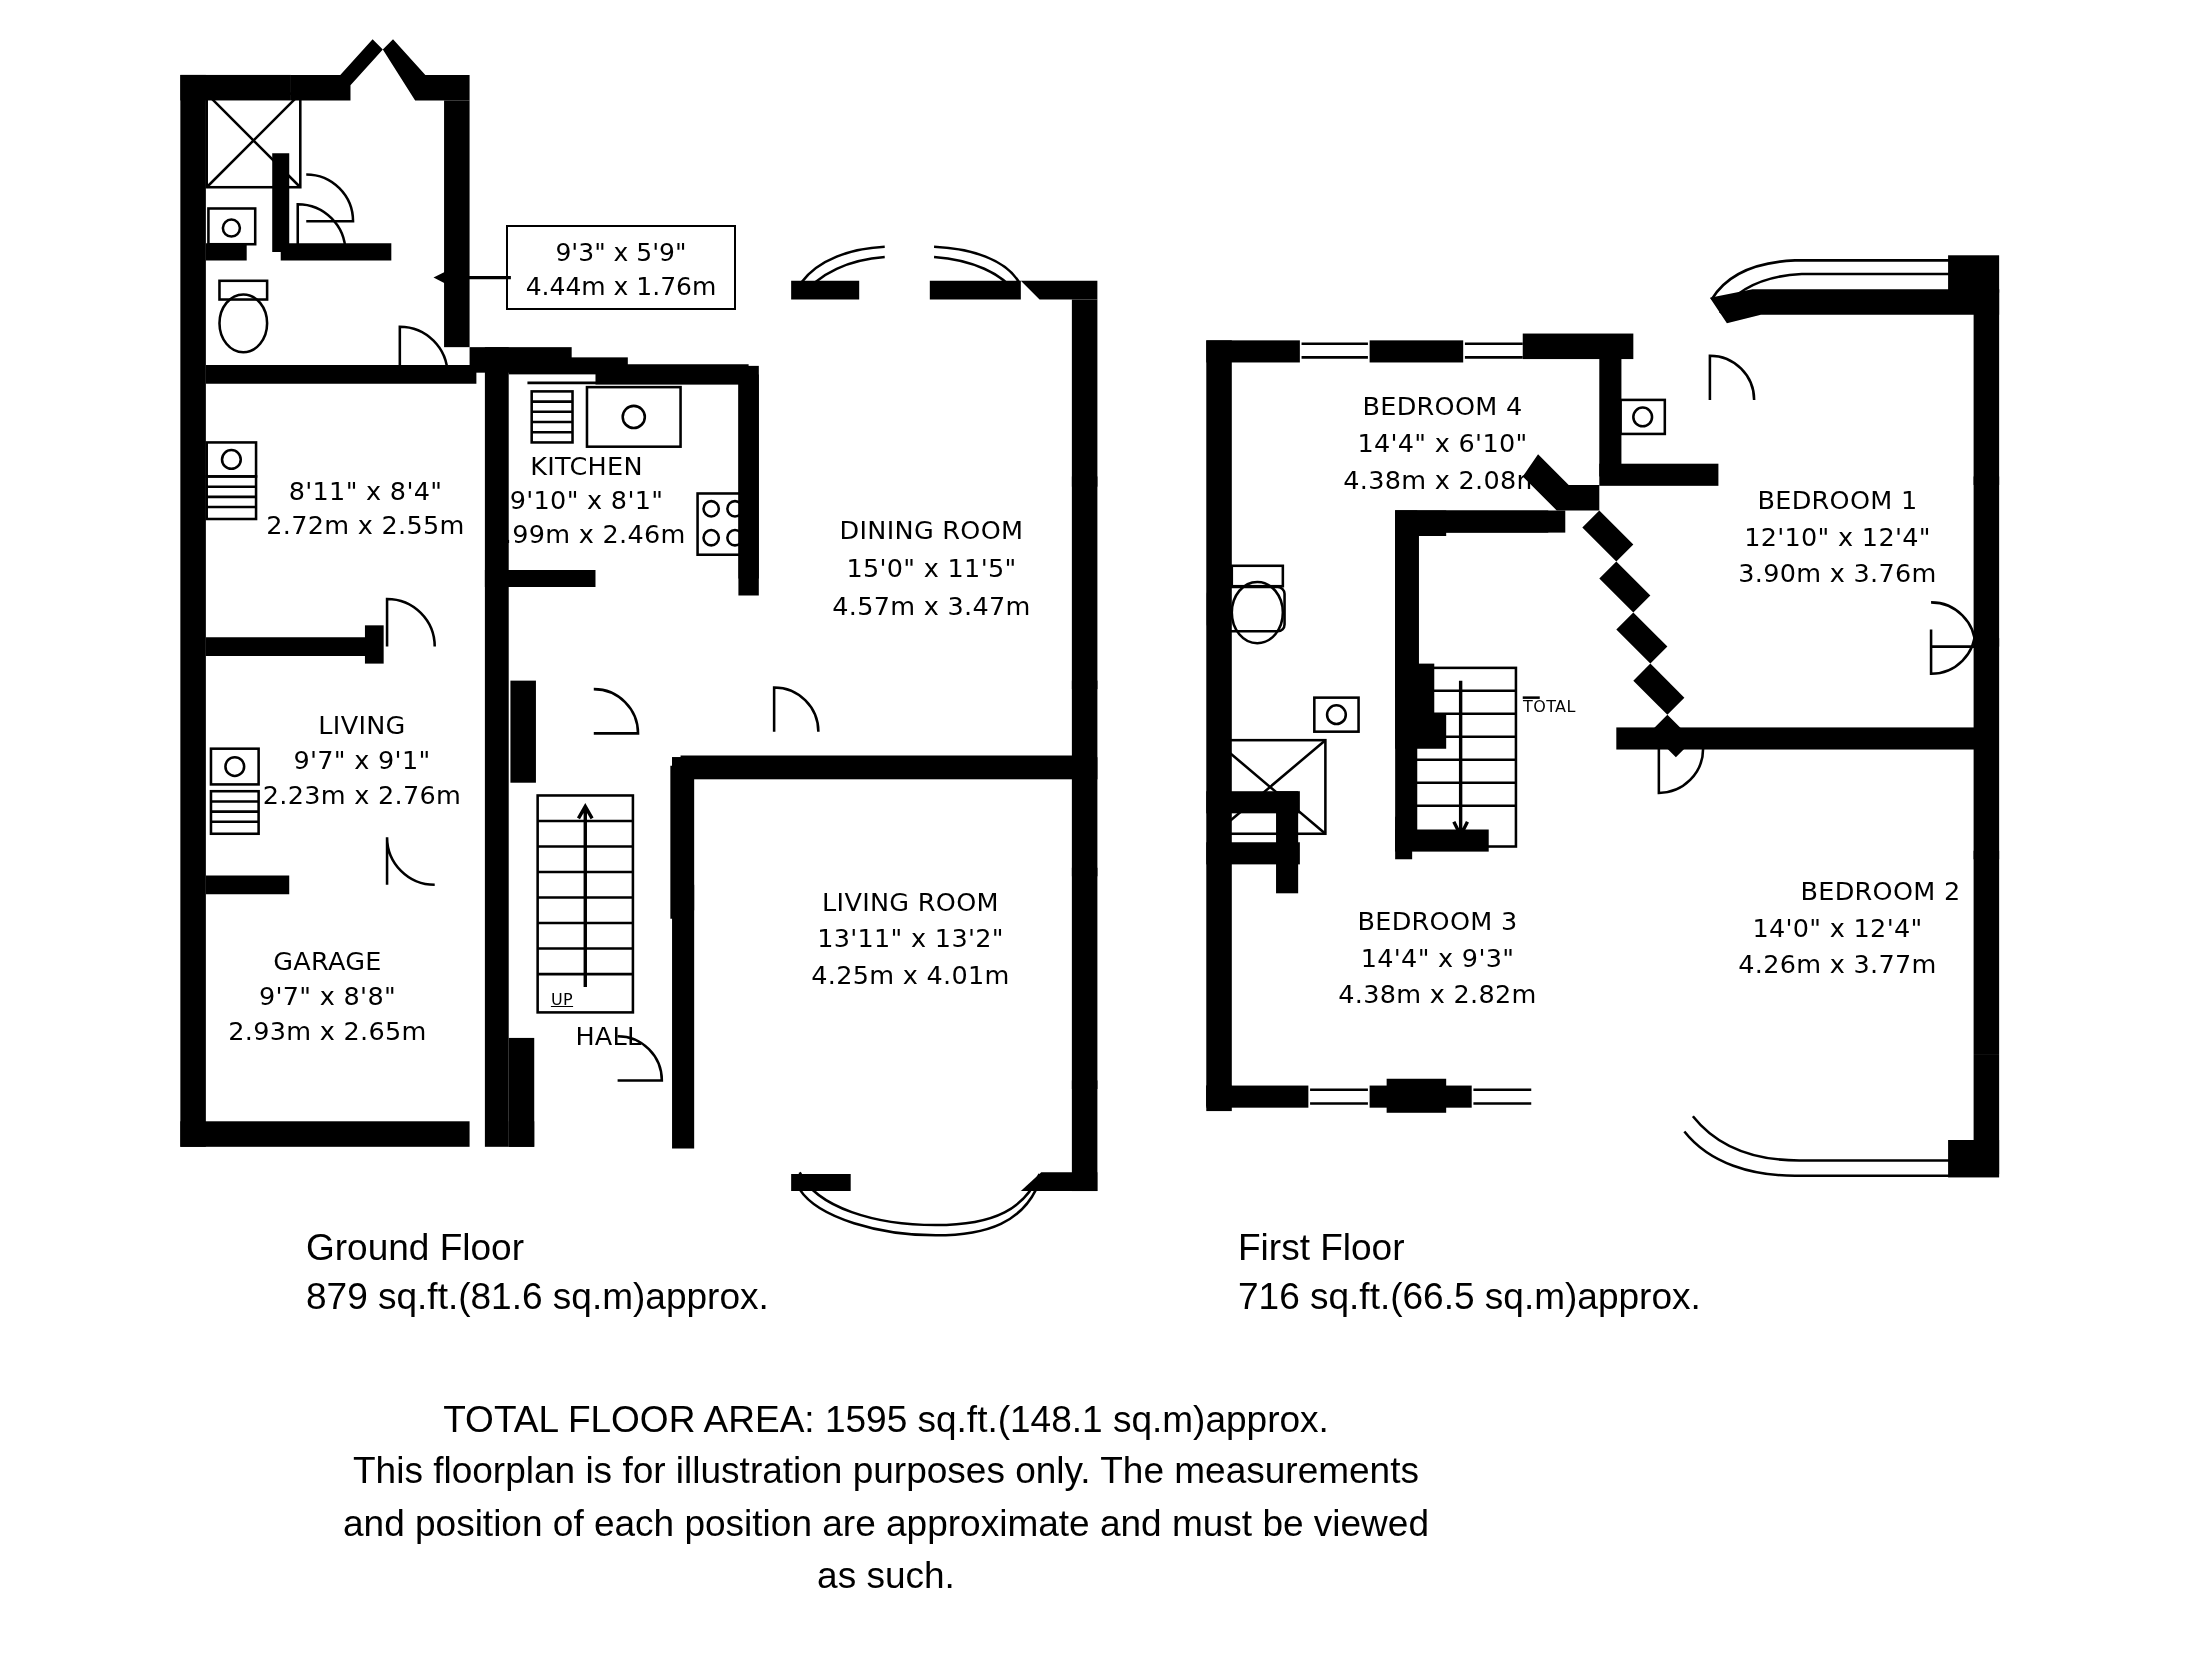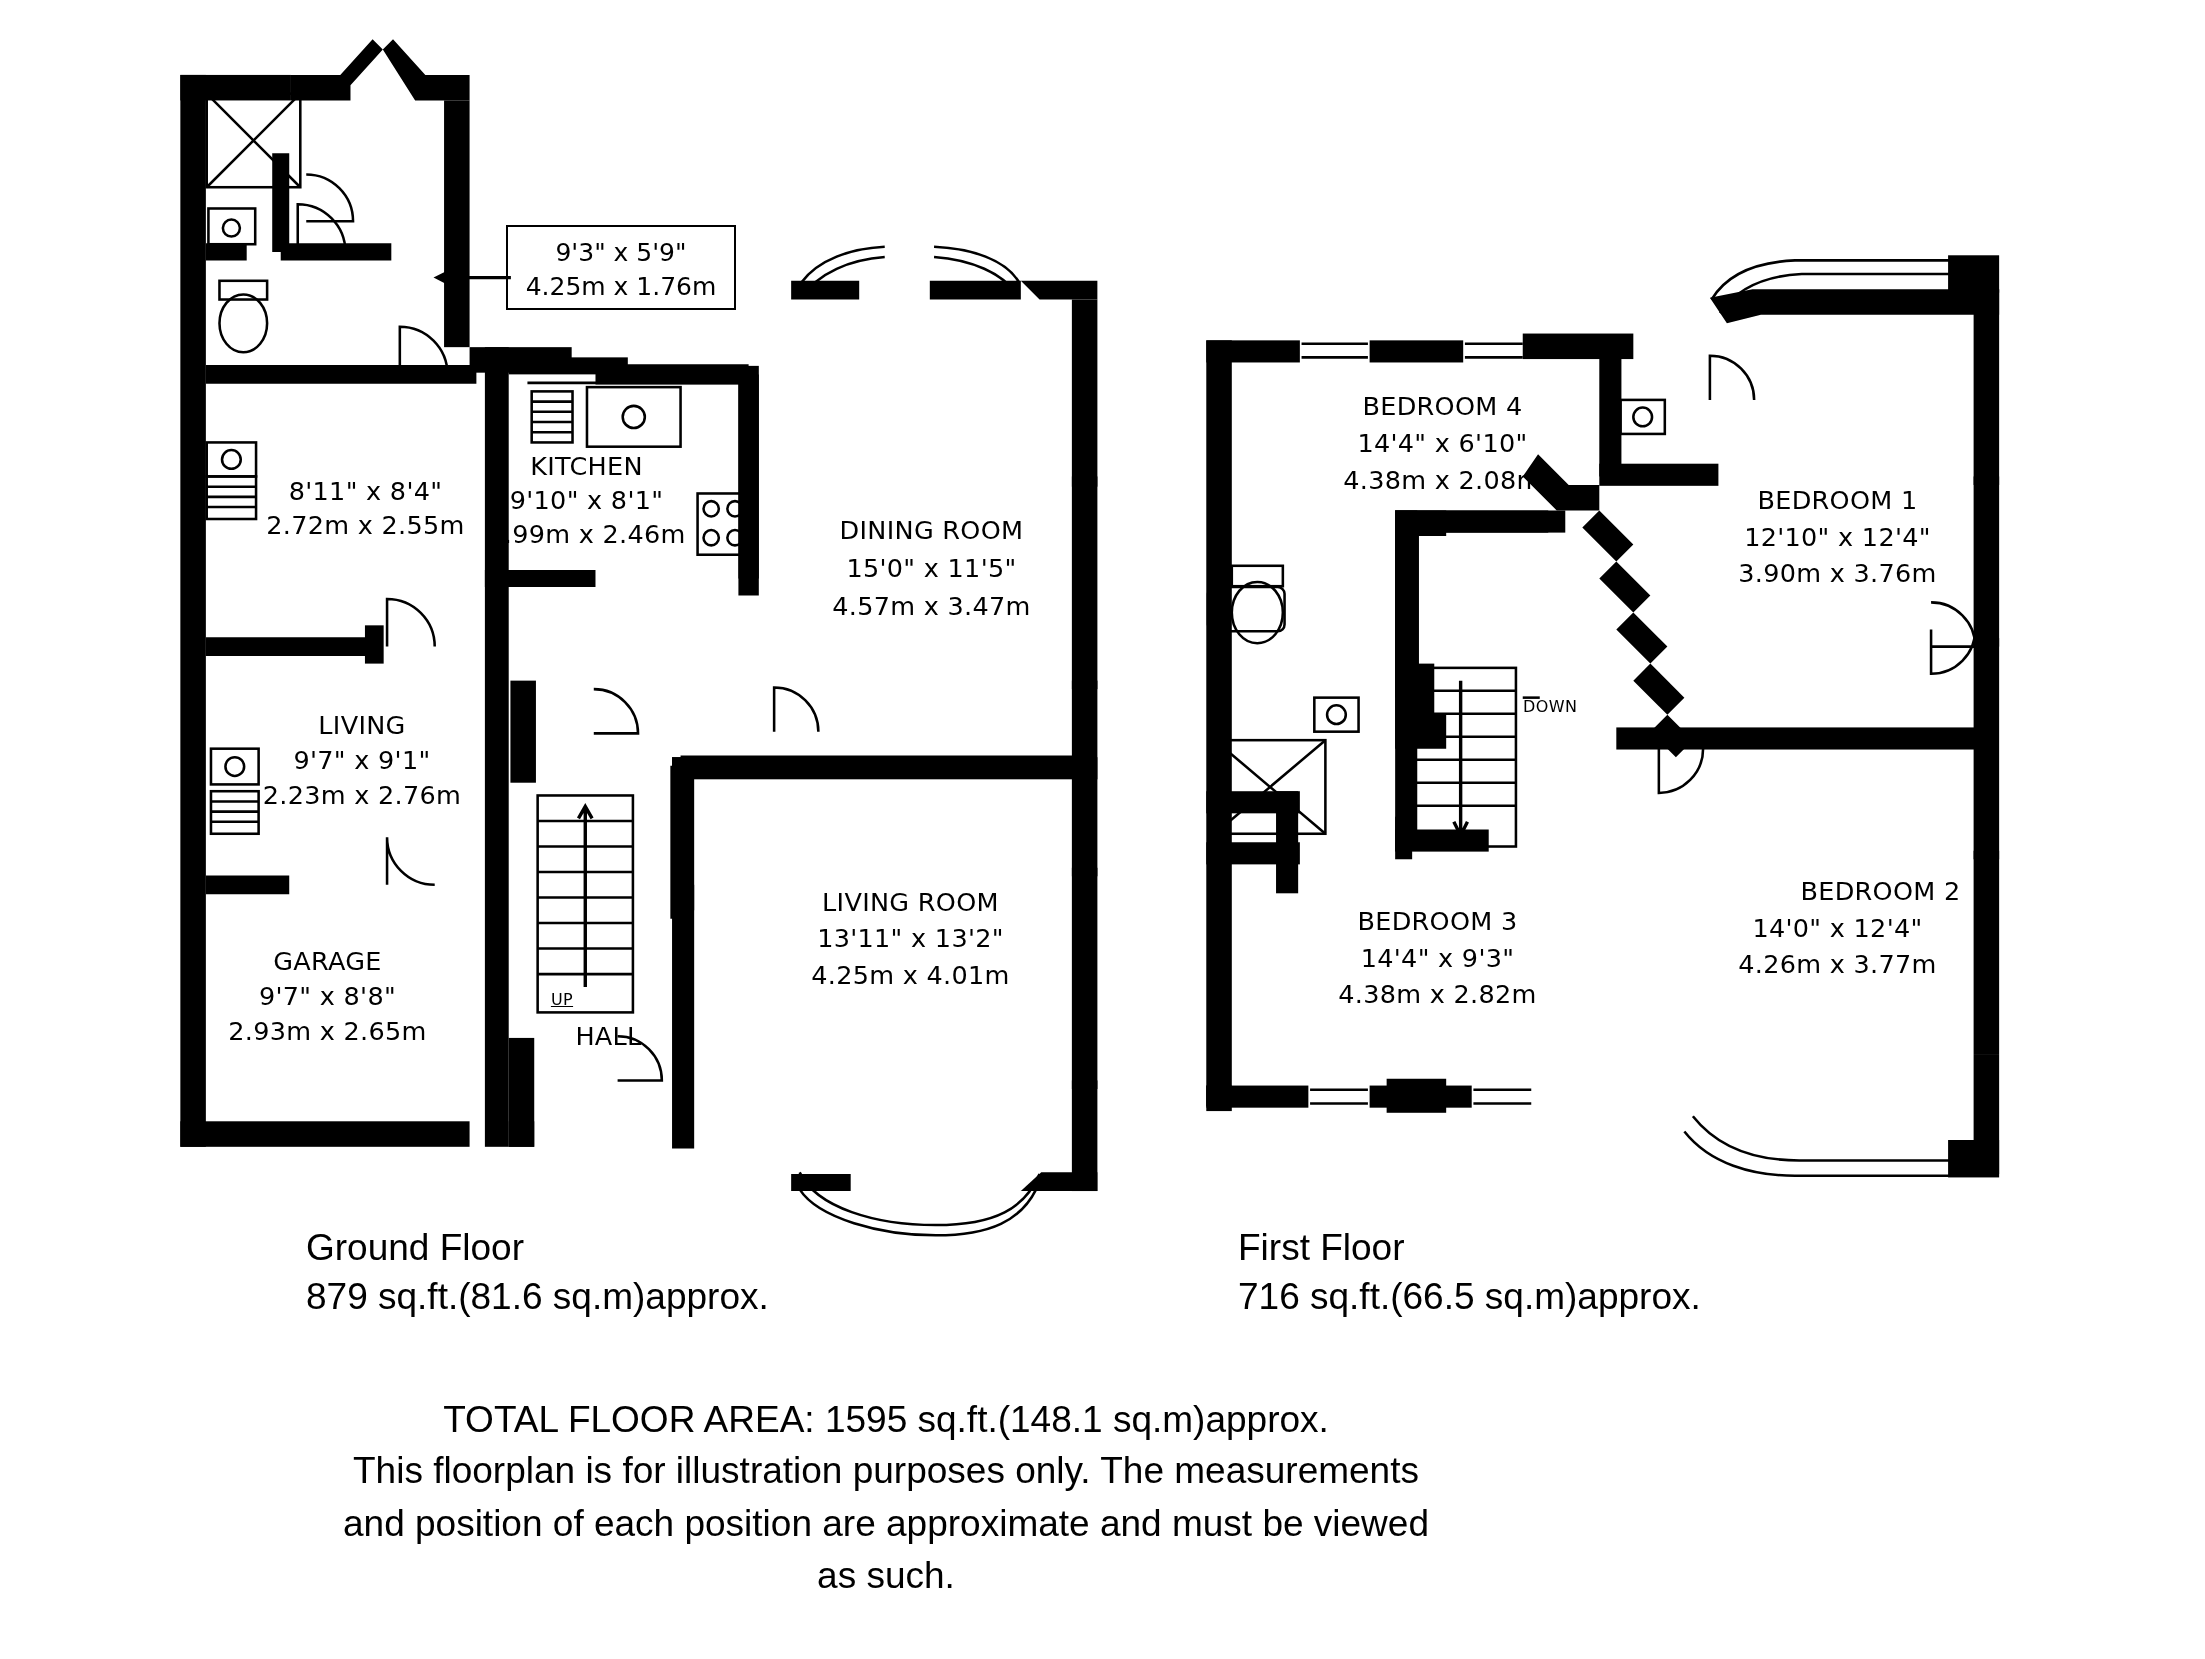--- a/index.html
+++ b/index.html
@@ -286,21 +286,21 @@
       <path d="M2010 470 L2010 418 A 52 52 0 0 1 2062 470"></path>
       <path d="M2330 740 L2330 792 A 52 52 0 0 0 2382 740" transform="translate(-60,0)"></path>
       <path d="M2270 760 L2322 760 A 52 52 0 0 0 2270 708"></path>
       <path d="M1950 880 L1950 932 A 52 52 0 0 0 2002 880"></path>
     </g>
   </g>
 </svg>
 
 <div class="callout-box" style="left:506px; top:225px; width:230px; height:85px;"></div>
 <div class="label callout" style="left:506px; top:237px; width:230px;">9'3" x 5'9"</div>
-<div class="label callout" style="left:506px; top:271px; width:230px;">4.25m x 1.76m</div>
+<div class="label callout" style="left:506px; top:271px; width:230px;">4.44m x 1.76m</div>
 <svg style="position:absolute;left:430px;top:264px;width:81px;height:25.5px" viewBox="0 0 95 30" width="81" height="25.5">
   <path d="M95 16 L10 16" stroke="#000" stroke-width="4" fill="none"></path>
   <path d="M20 8 L4 16 L20 24 Z" fill="#000"></path>
 </svg>
 
 <div class="label room-label" style="left:238px; top:476px; width:255px;">8'11" x 8'4"</div>
 <div class="label room-label" style="left:238px; top:510px; width:255px;">2.72m x 2.55m</div>
 
 <div class="label room-label room-name" style="left:476px; top:451px; width:221px;">KITCHEN</div>
 <div class="label room-label" style="left:476px; top:485px; width:221px;">9'10" x 8'1"</div>
@@ -335,21 +335,21 @@
 <div class="label room-label" style="left:1697px; top:558px; width:281px;">3.90m x 3.76m</div>
 
 <div class="label room-label room-name" style="left:1297px; top:906px; width:281px;">BEDROOM 3</div>
 <div class="label room-label" style="left:1297px; top:943px; width:281px;">14'4" x 9'3"</div>
 <div class="label room-label" style="left:1297px; top:979px; width:281px;">4.38m x 2.82m</div>
 
 <div class="label room-label room-name" style="left:1740px; top:876px; width:281px;">BEDROOM 2</div>
 <div class="label room-label" style="left:1697px; top:913px; width:281px;">14'0" x 12'4"</div>
 <div class="label room-label" style="left:1697px; top:949px; width:281px;">4.26m x 3.77m</div>
 
-<div class="label stair-text" style="left:1523px; top:698px; width:94px; text-align:left;">DOWN</div>
+<div class="label stair-text" style="left:1523px; top:698px; width:94px; text-align:left;">TOTAL</div>
 
 <div class="floor-title" style="left:306px; top:1223px; width:664px;">Ground Floor</div>
 <div class="floor-title" style="left:306px; top:1272px; width:664px;">879 sq.ft.(81.6 sq.m)approx.</div>
 
 <div class="floor-title" style="left:1238px; top:1223px; width:681px;">First Floor</div>
 <div class="floor-title" style="left:1238px; top:1272px; width:681px;">716 sq.ft.(66.5 sq.m)approx.</div>
 
 <div class="footer" style="top:1394px;">TOTAL FLOOR AREA: 1595 sq.ft.(148.1 sq.m)approx.</div>
 <div class="footer" style="top:1445px;">This floorplan is for illustration purposes only. The measurements
 and position of each position are approximate and must be viewed

